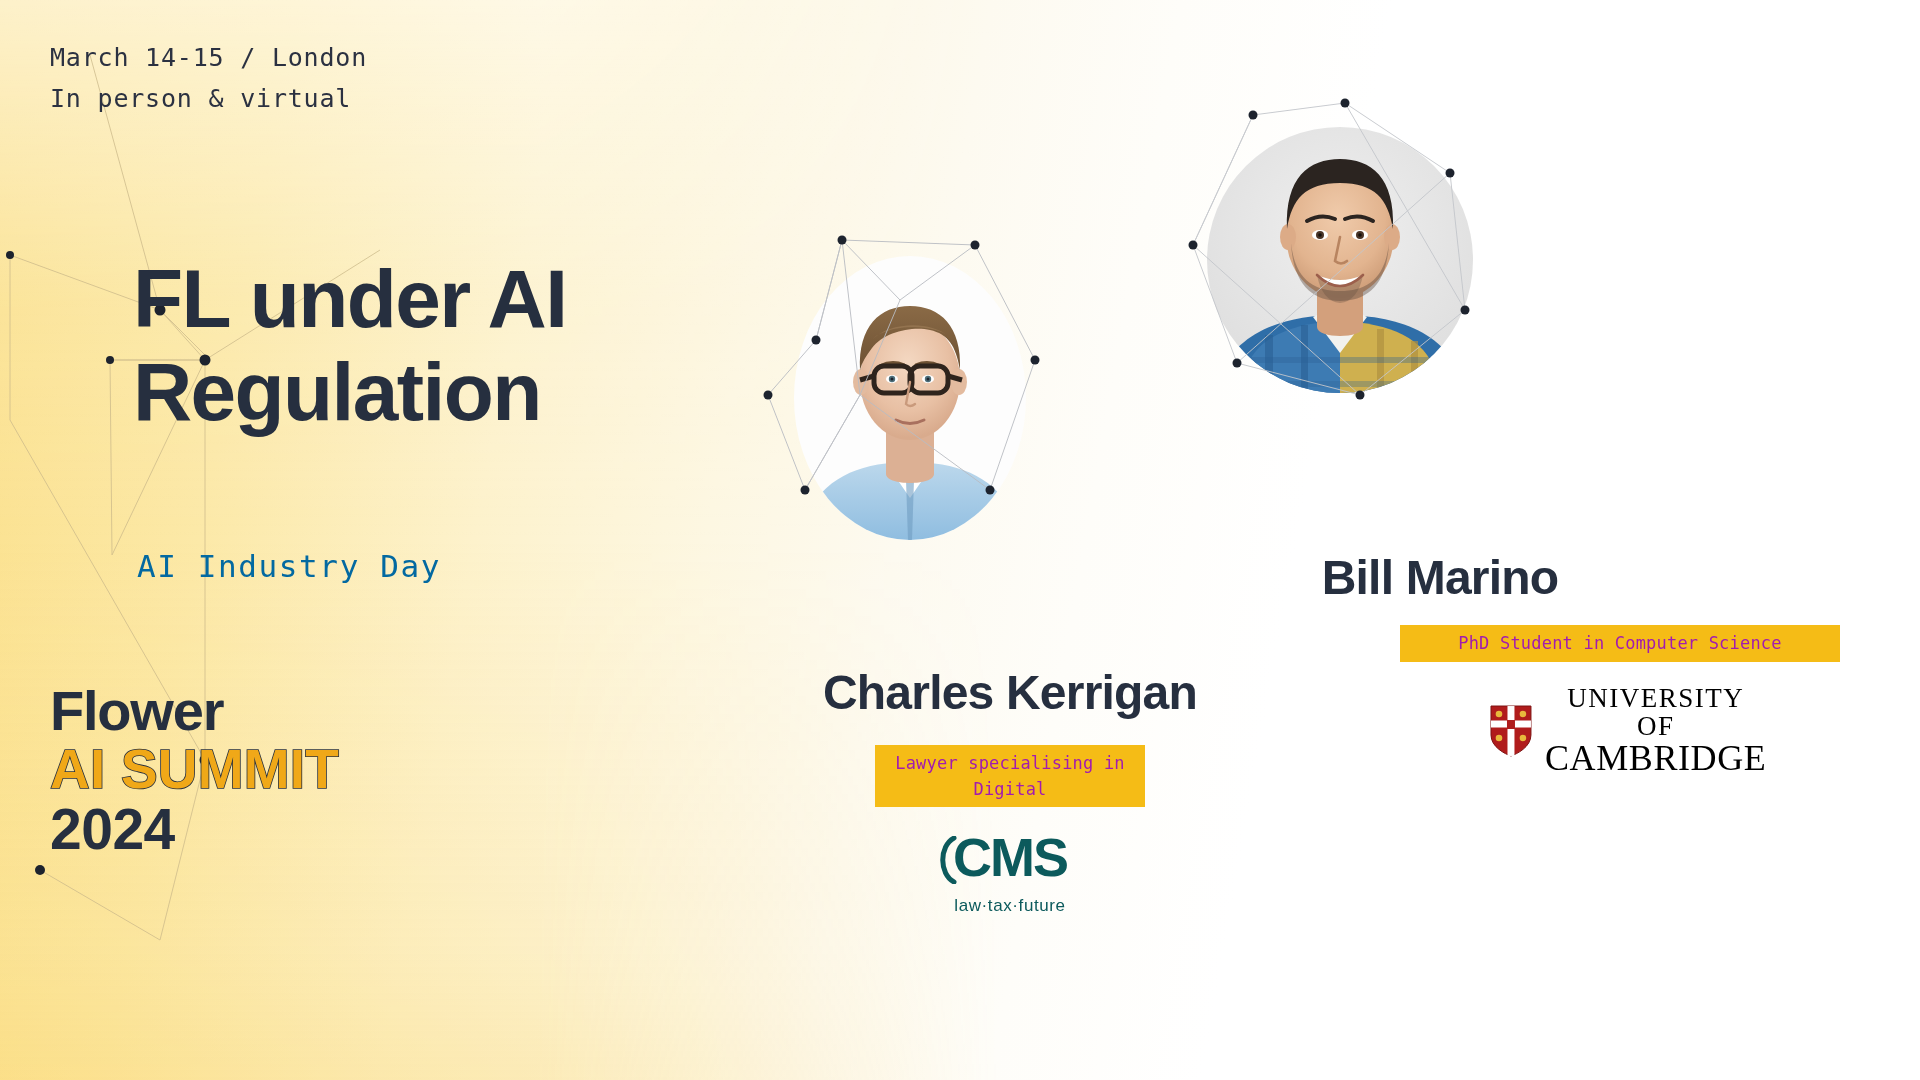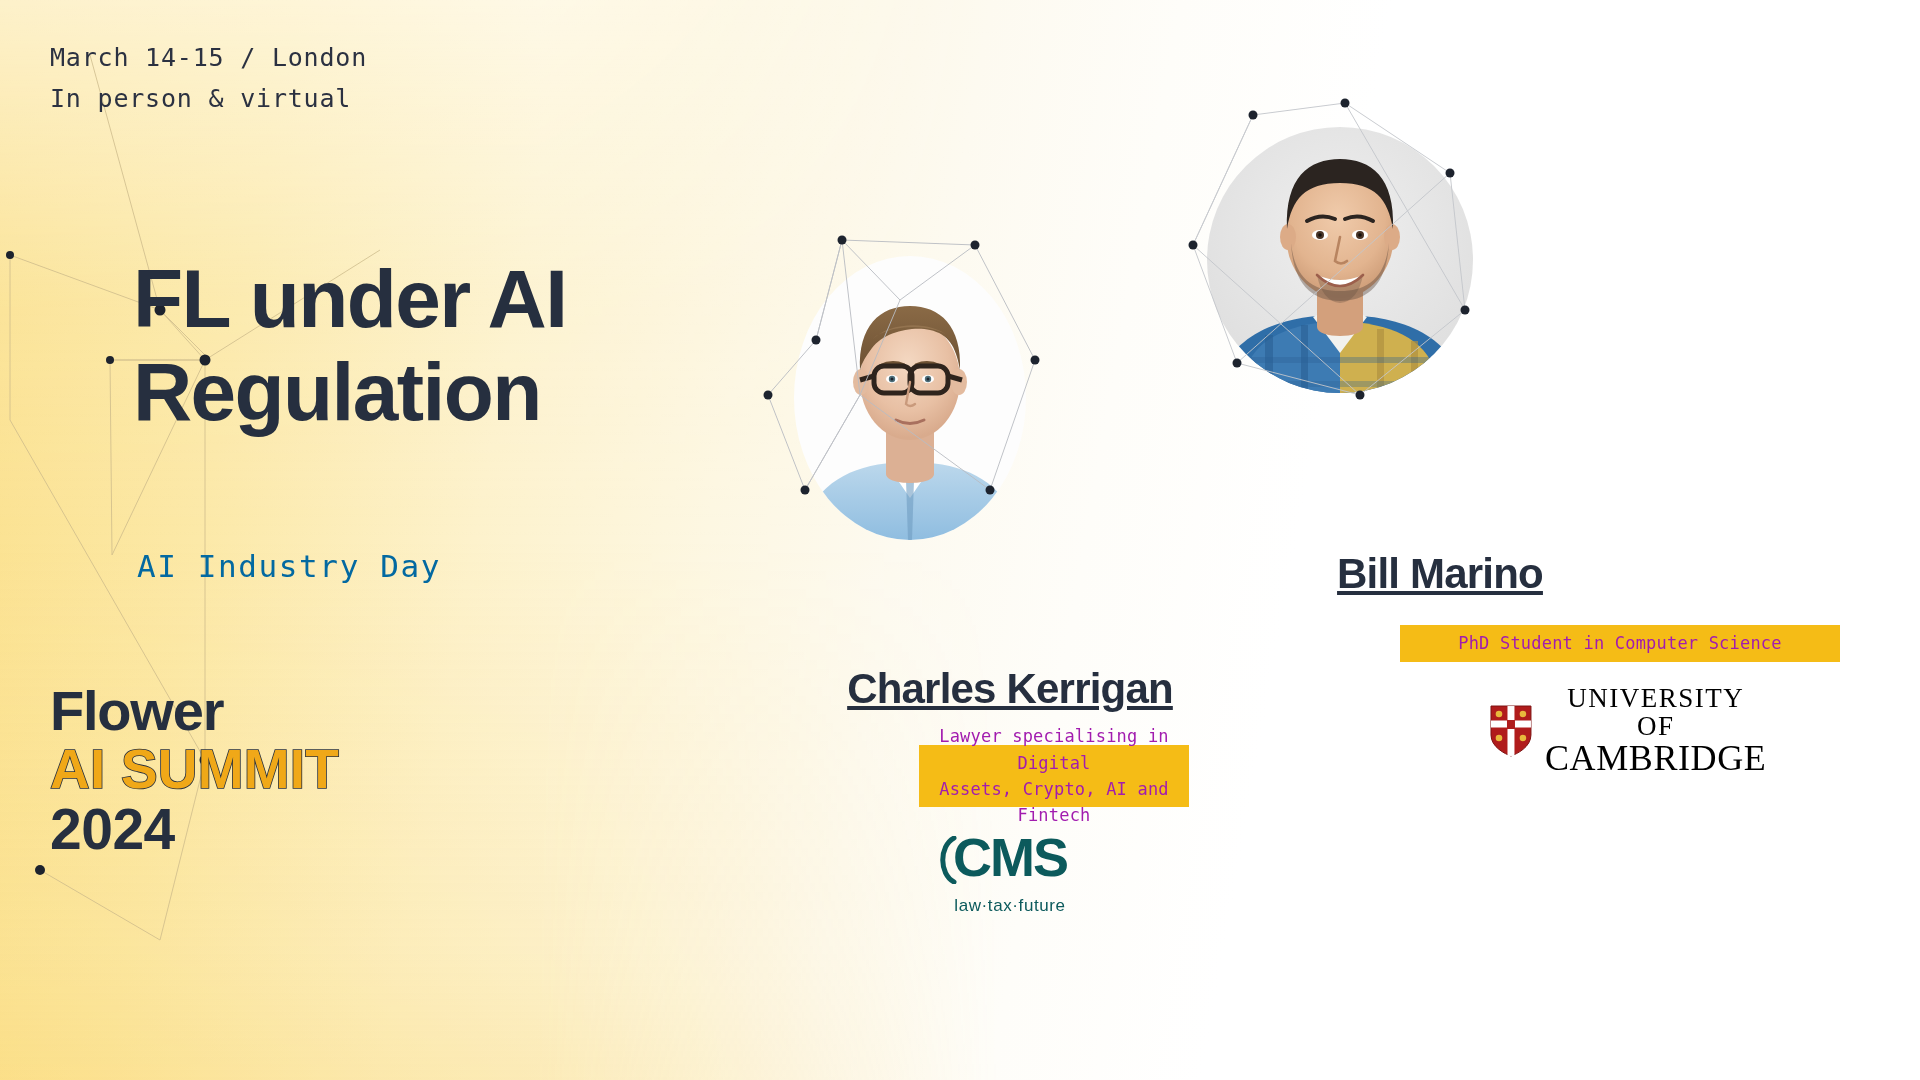--- a/index.html
+++ b/index.html
@@ -106,26 +106,25 @@
 
   
   .speaker { position:absolute; }
 
   .portrait-wrap { position:absolute; }
   .net-overlay { position:absolute; pointer-events:none; }
 
   .sp-name {
     position:absolute;
     text-align:center;
-    font-size:42px;
+    font-size:48px;
     font-weight:bold;
     letter-spacing:-0.8px;
     color:#262f3f;
     white-space:nowrap;
-    text-decoration:underline;
   }
   .sp-badge {
     position:absolute;
     background:#f5bc16;
     color:#a21caf;
     font-family:"DejaVu Sans Mono", monospace;
     font-size:17px;
     line-height:1.55;
     letter-spacing:0.2px;
     text-align:center;
@@ -288,23 +287,22 @@
           <circle cx="18" cy="205" r="4.5"></circle>
           <circle cx="55" cy="300" r="4.5"></circle>
           <circle cx="285" cy="170" r="4.5"></circle>
           <circle cx="240" cy="300" r="4.5"></circle>
         </g>
       </svg>
     </div>
 
     <div class="sp-name" style="left:760px; top:665px; width:500px;">Charles Kerrigan</div>
 
-    <div class="sp-badge" style="left:875px; top:745px; width:270px; height:62px;margin-left:44px;">
+    <div class="sp-badge" style="left:875px; top:745px; width:270px; height:62px;">
       <span>Lawyer specialising in Digital</span>
-      <span>Assets, Crypto, AI and Fintech</span>
     </div>
 
     <div class="org-logo cms-wrap" style="left:900px; top:830px; width:220px;">
       <div class="cms-mark">
         <svg width="20" height="48" style="position:absolute;left:-16px;top:6px;">
           <path d="M17 2 C2 10 2 38 17 46" stroke="#0c5a5c" stroke-width="5" fill="none" stroke-linecap="round"></path>
         </svg>
         <span>CMS</span>
       </div>
       <div class="cms-sub">law·tax·future</div>

